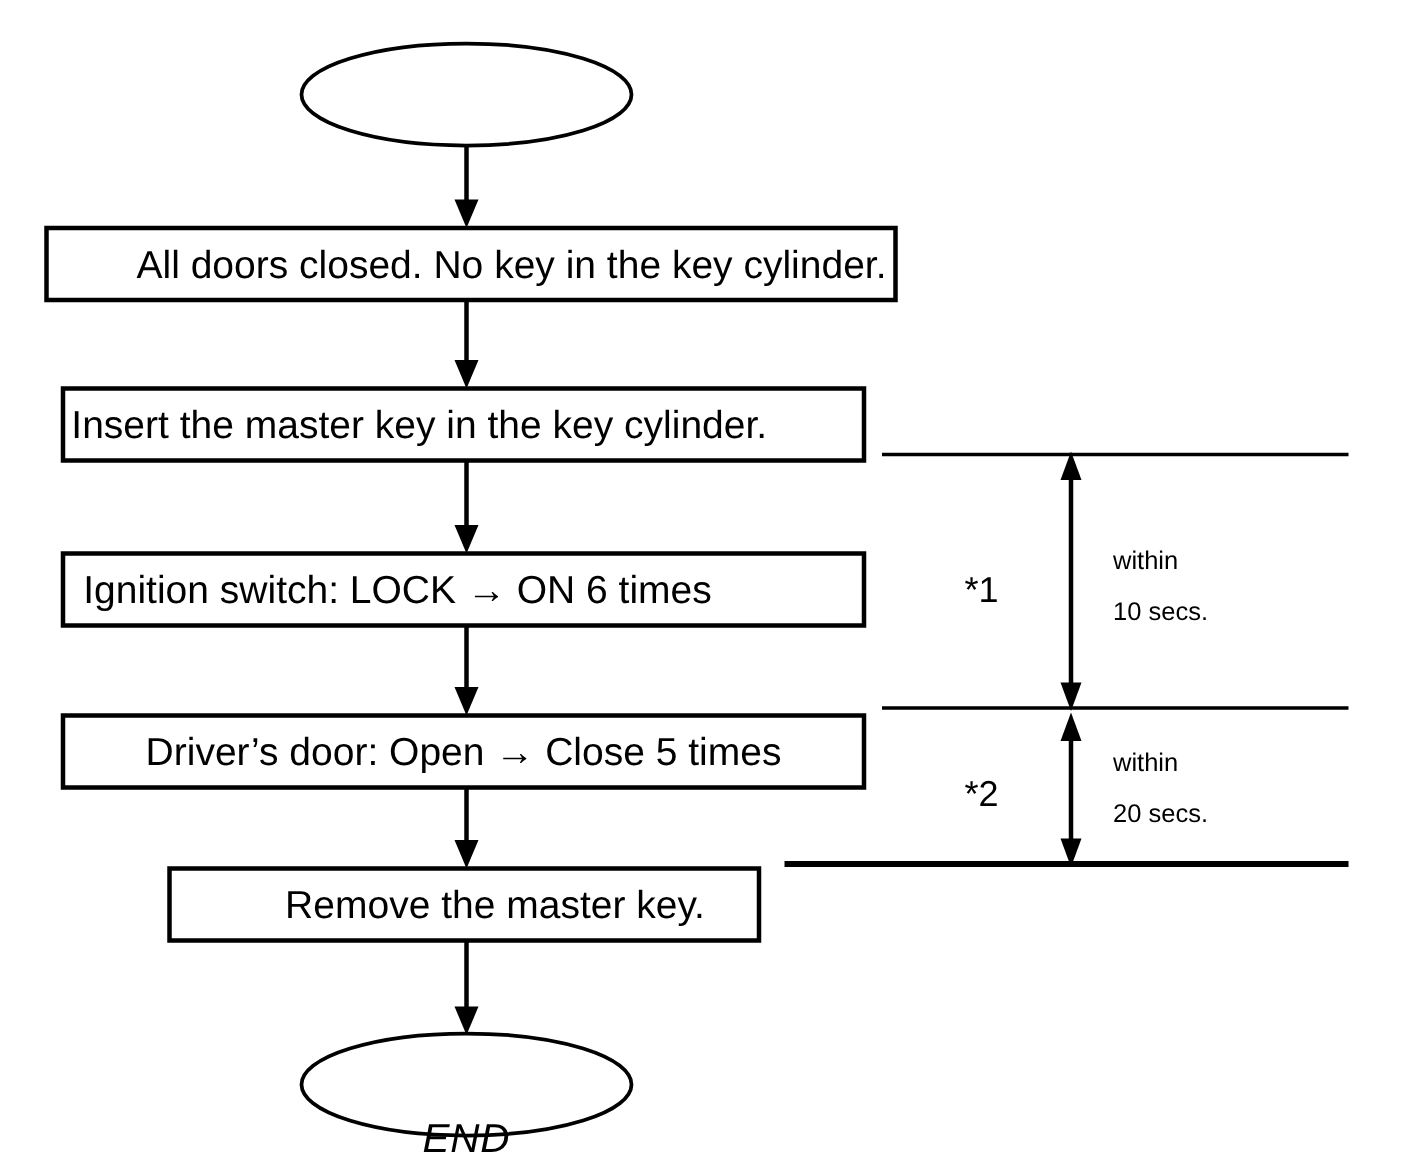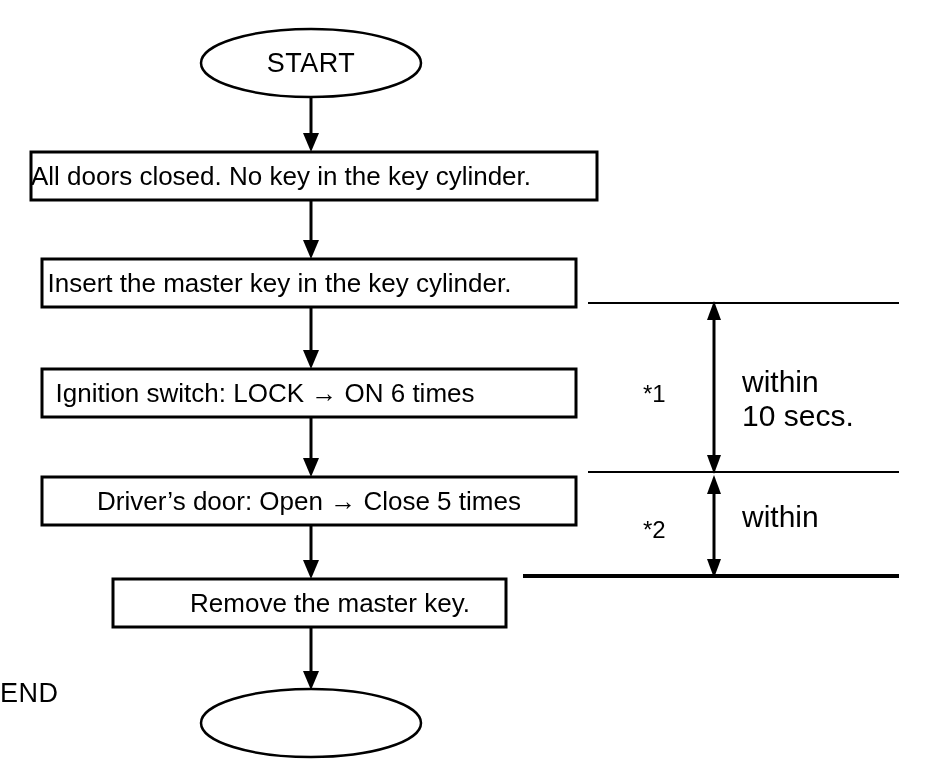--- a/index.html
+++ b/index.html
@@ -65,21 +65,21 @@
     font-size: 27px;
     letter-spacing: 0.5px;
   }
   .txt-step {
     font-size: 26px;
   }
   .txt-note-ref {
     font-size: 24px;
   }
   .txt-note-body {
-    font-size: 30px;
+    font-size: 17px;
     line-height: 1.28;
   }
 </style>
 </head>
 <body>
 
 <div id="canvas">
 
   <svg id="diagram-svg" viewBox="0 0 944 778">
 
@@ -122,34 +122,34 @@
     <line class="dim-line" x1="714" y1="307" x2="714" y2="468"></line>
     <polygon class="arrow-head" points="714,301 707,320 721,320"></polygon>
     <polygon class="arrow-head" points="714,474 707,455 721,455"></polygon>
 
     <line class="dim-line" x1="714" y1="481" x2="714" y2="572"></line>
     <polygon class="arrow-head" points="714,475 707,494 721,494"></polygon>
     <polygon class="arrow-head" points="714,578 707,559 721,559"></polygon>
 
   </svg>
 
-  <div class="node-text txt-term" style="left:0; top:50px; width:622px; text-align:center;">START</div>
 
-  <div class="node-text txt-step" style="left:31px; top:163px; width:620px; text-align:left;">All doors closed. No key in the key cylinder.</div>
+  <div class="node-text txt-step" style="left:31px; top:163px; width:620px; text-align:center;">All doors closed. No key in the key cylinder.</div>
 
   <div class="node-text txt-step" style="left:42px; top:270px; width:475px; text-align:center;">Insert the master key in the key cylinder.</div>
 
   <div class="node-text txt-step" style="left:42px; top:380px; width:446px; text-align:center;">Ignition switch: LOCK → ON 6 times</div>
 
   <div class="node-text txt-step" style="left:42px; top:488px; width:534px; text-align:center;">Driver’s door: Open → Close 5 times</div>
 
   <div class="node-text txt-step" style="left:113px; top:590px; width:434px; text-align:center;">Remove the master key.</div>
 
-  <div class="node-text txt-term" style="left:0; top:680px; width:622px; ">END</div>
+  <div class="node-text txt-term" style="left:0; top:746px; width:622px; text-align:center;font-style:italic;">END</div>
 
   <div class="node-text txt-note-ref" style="left:643px; top:382px;">*1</div>
   <div class="node-text txt-note-body" style="left:742px; top:363px;">within</div>
   <div class="node-text txt-note-body" style="left:742px; top:397px;">10 secs.</div>
 
   <div class="node-text txt-note-ref" style="left:643px; top:518px;">*2</div>
   <div class="node-text txt-note-body" style="left:742px; top:498px;">within</div>
+  <div class="node-text txt-note-body" style="left:742px; top:532px;">20 secs.</div>
 
 </div>
 
 </body></html>

